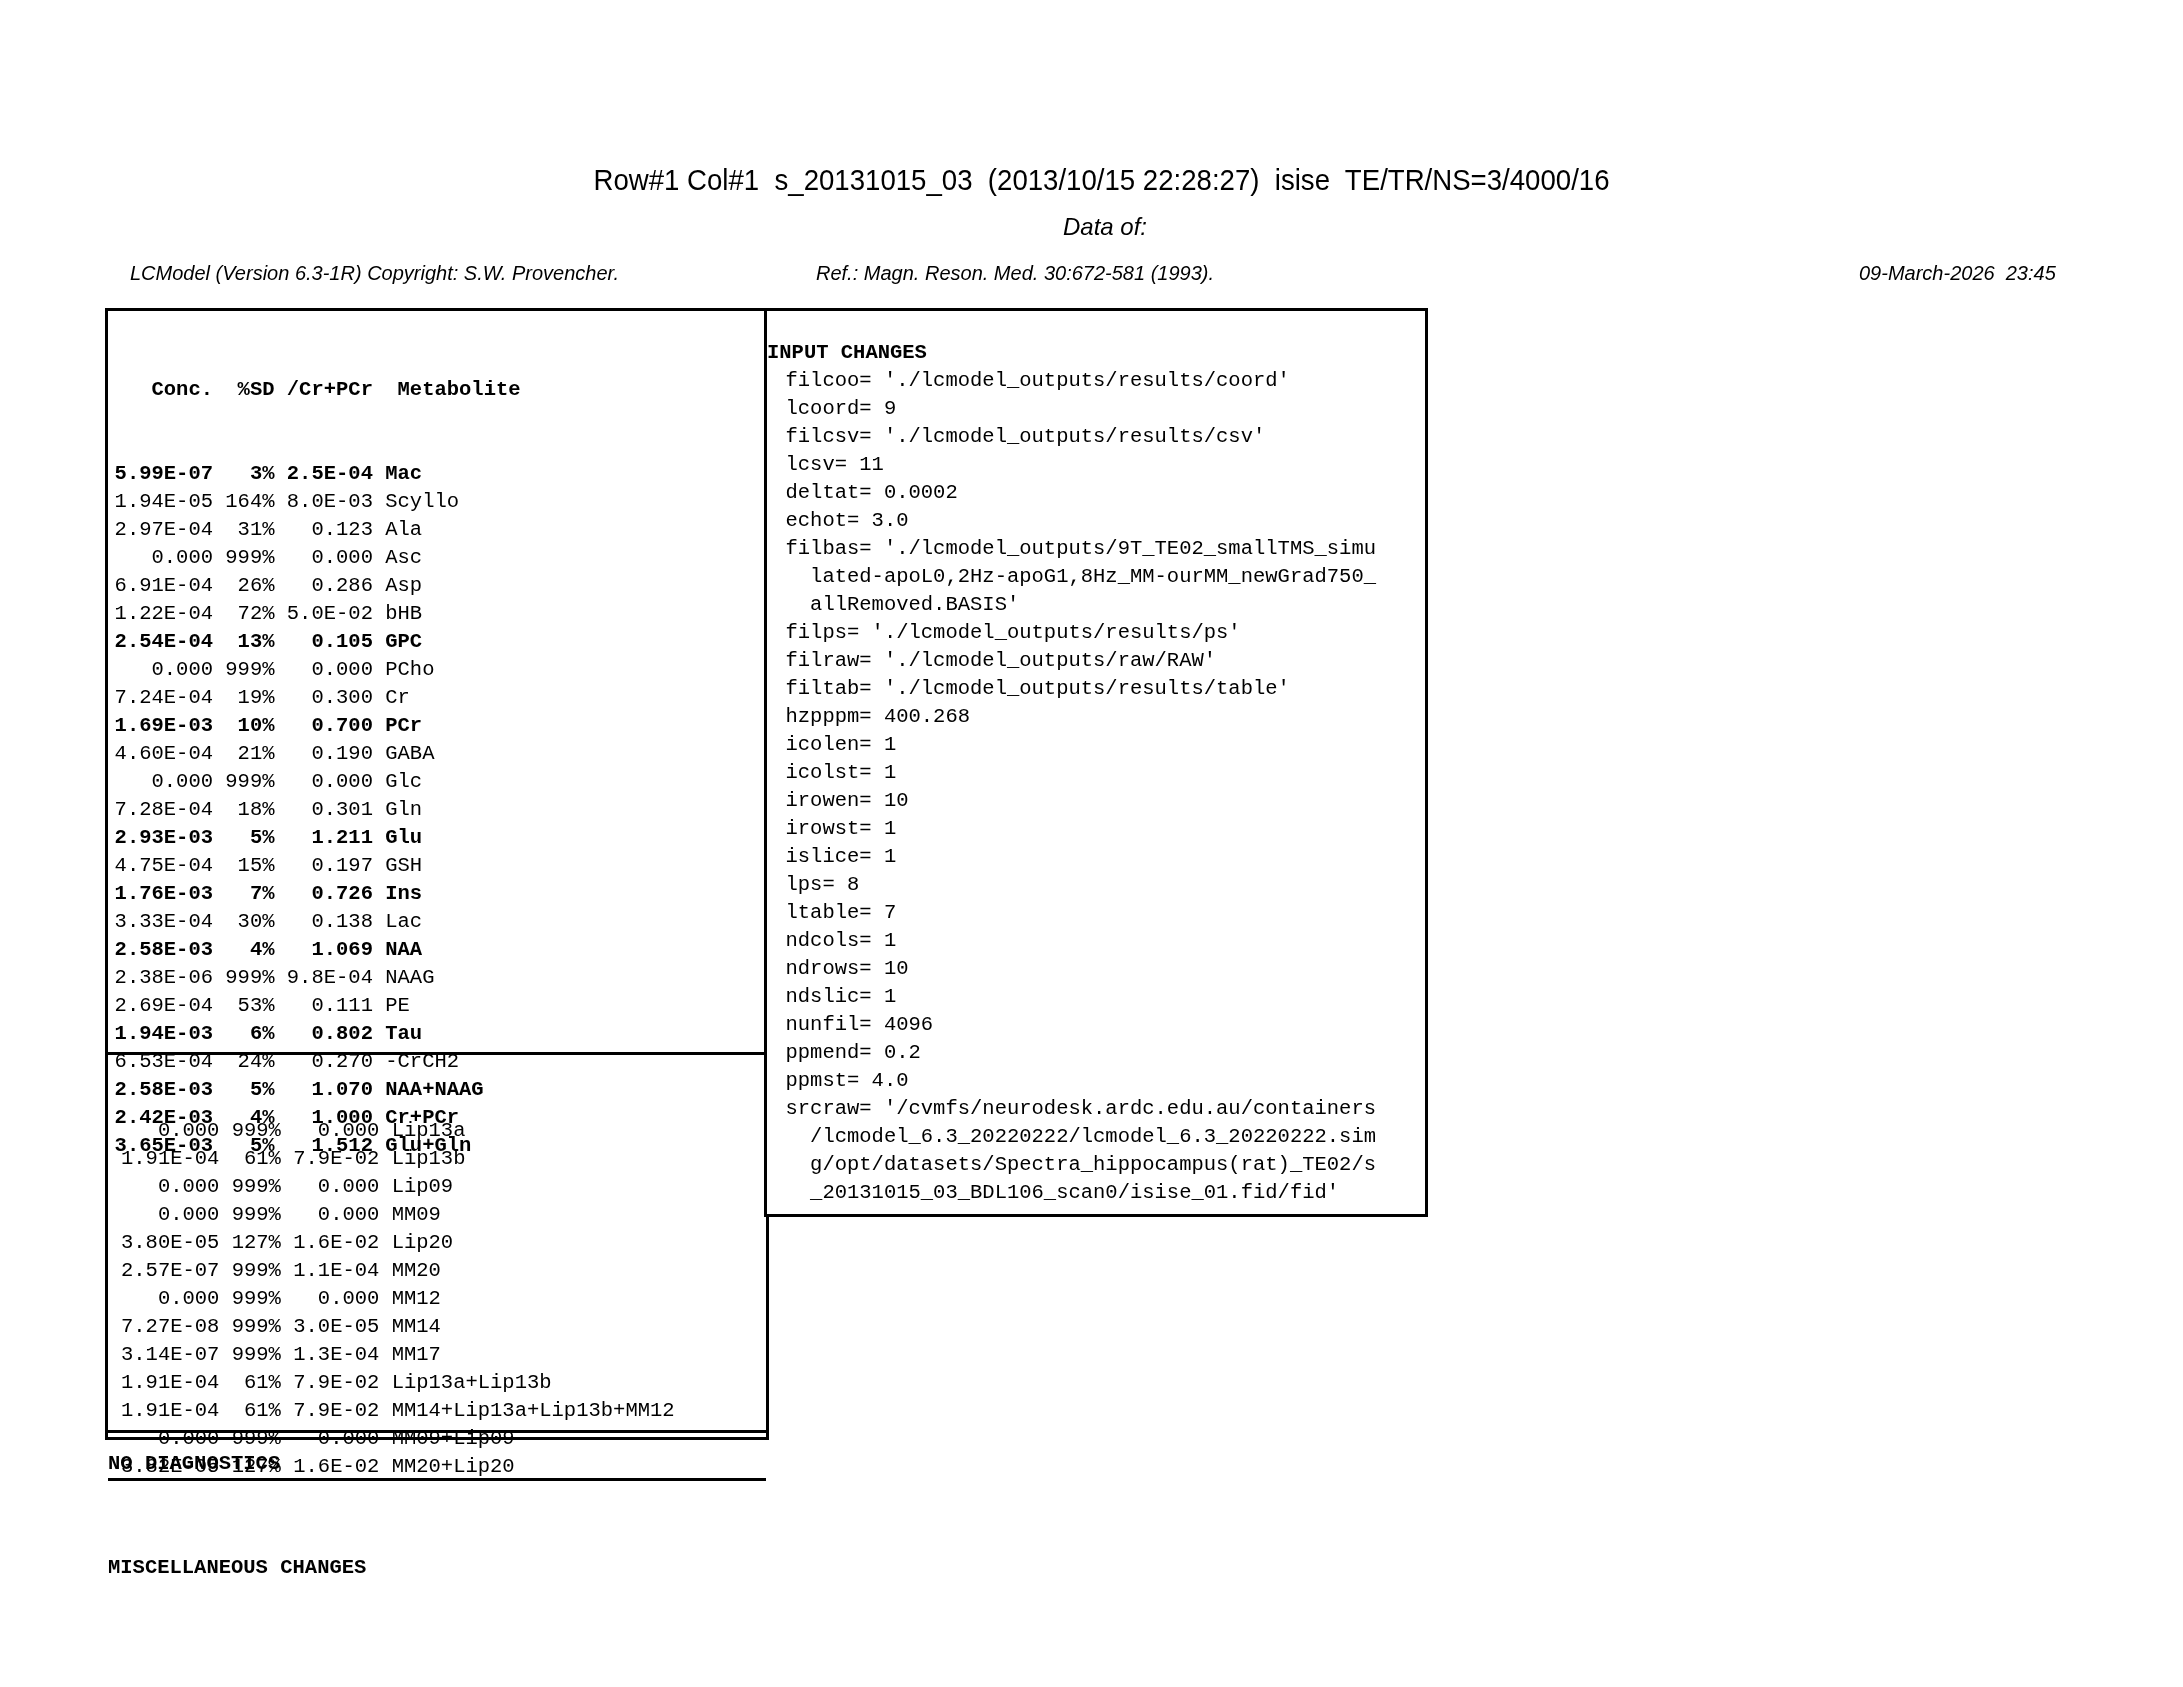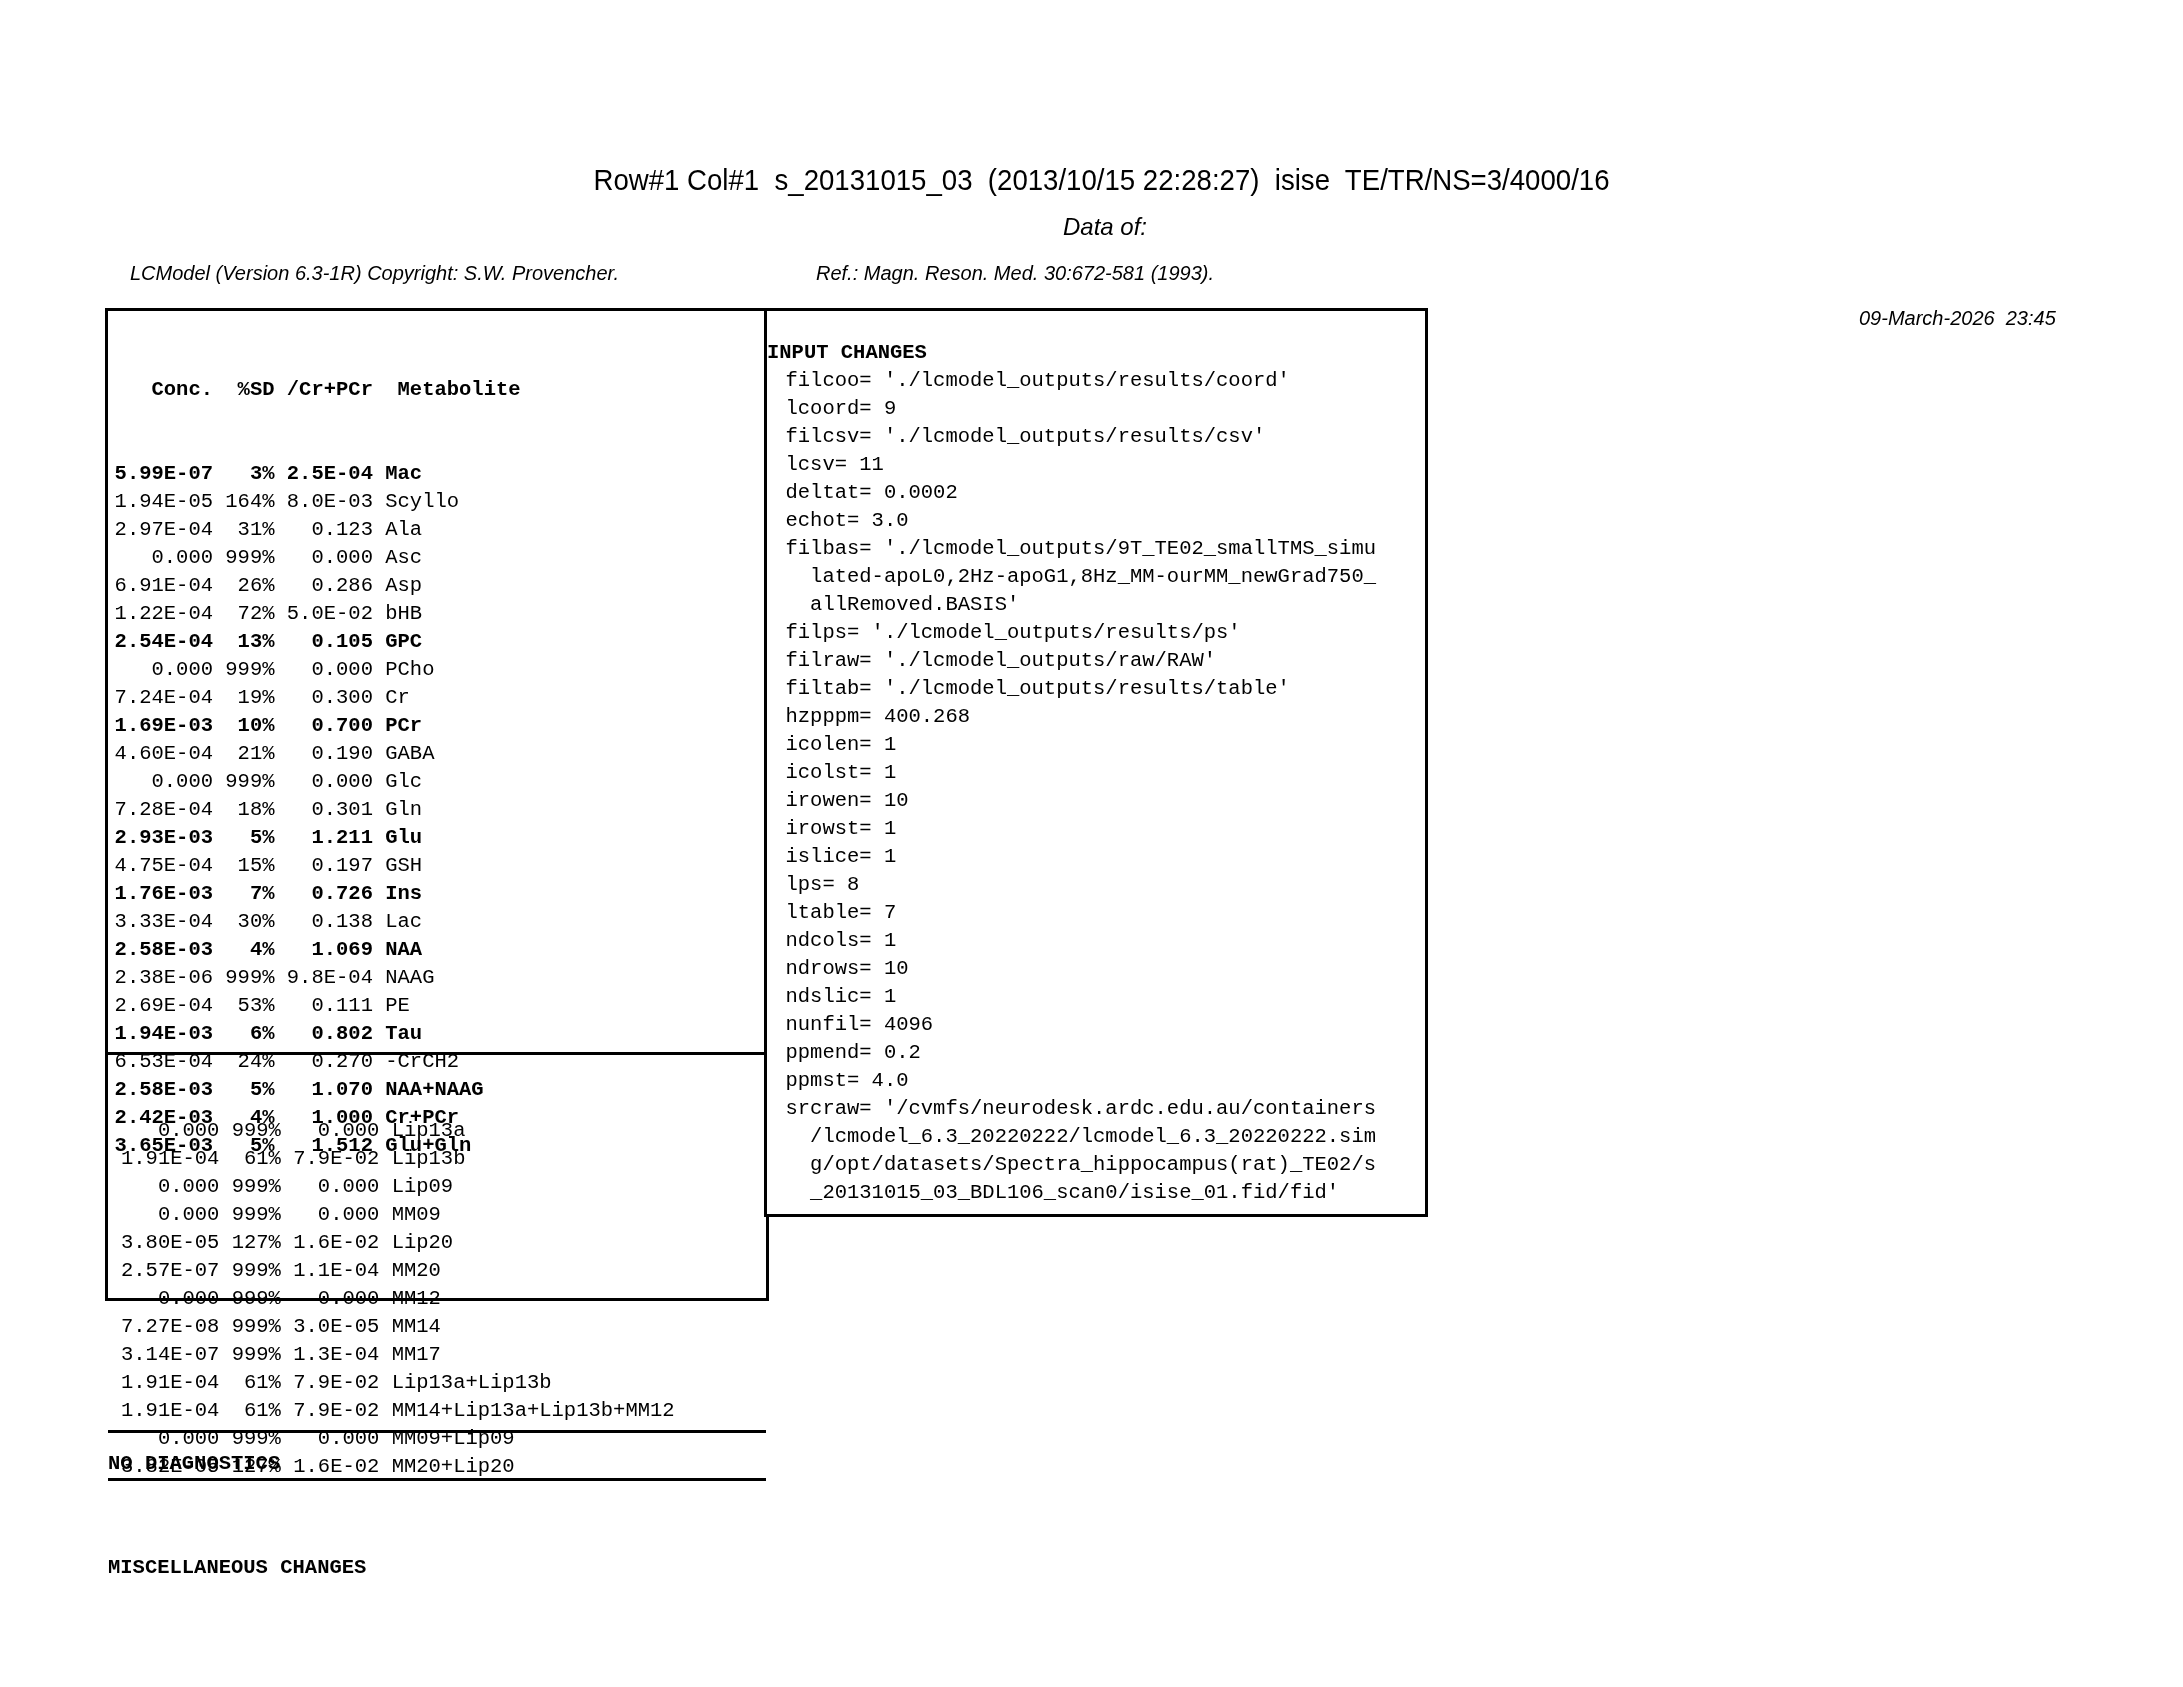--- a/index.html
+++ b/index.html
@@ -4,36 +4,36 @@
 <style>
   html, body { margin:0; padding:0; background:#ffffff; }
   body { width:2183px; height:1687px; position:relative; overflow:hidden; color:#000; }
   .title { position:absolute; top:163px; left:0; width:2203px; text-align:center;
     font-family:"Liberation Sans", sans-serif; font-size:30px; transform:scaleX(0.92); transform-origin:center; white-space:pre; }
   .dataof { position:absolute; top:213px; left:0; width:2210px; text-align:center;
     font-family:"Liberation Sans", sans-serif; font-size:24px; font-style:italic; }
   .credit { position:absolute; top:262px; font-family:"Liberation Sans", sans-serif; font-size:20px; font-style:italic; white-space:pre; }
   .mono { font-family:"Liberation Mono", monospace; font-size:20.5px; white-space:pre; line-height:28px; }
   .box { position:absolute; border:3.3px solid #000; box-sizing:border-box; background:#fff; }
-  .left-box { left:105px; top:308px; width:664px; height:993px; }
+  .left-box { left:105px; top:308px; width:664px; height:1132px; }
   .right-box { left:764px; top:308px; width:664px; height:909px; }
   .sect { position:absolute; left:0; right:0; }
   .hdr { font-weight:bold; }
   .blue { color:#000000; font-weight:bold; }
   .hr { position:absolute; left:0; right:0; height:3.3px; background:#000; }
   .center { font-weight:bold; }
 </style>
 </head>
 <body>
 
 <div class="title">Row#1 Col#1  s_20131015_03  (2013/10/15 22:28:27)  isise  TE/TR/NS=3/4000/16</div>
 <div class="dataof">Data of:</div>
 <div class="credit" style="left:130px;">LCModel (Version 6.3-1R) Copyright: S.W. Provencher.</div>
 <div class="credit" style="left:816px;">Ref.: Magn. Reson. Med. 30:672-581 (1993).</div>
-<div class="credit" style="left:1859px;margin-top:45px;">09-March-2026  23:45</div>
+<div class="credit" style="left:1859px;">09-March-2026  23:45</div>
 
 <div class="box left-box">
   <div class="sect mono" style="top:9.3px; left:6.6px;">
     <div class="hdr">   Conc.  %SD /Cr+PCr  Metabolite</div>
     <div id="conc-rows"><div class="blue">5.99E-07   3% 2.5E-04 Mac</div><div>1.94E-05 164% 8.0E-03 Scyllo</div><div>2.97E-04  31%   0.123 Ala</div><div>   0.000 999%   0.000 Asc</div><div>6.91E-04  26%   0.286 Asp</div><div>1.22E-04  72% 5.0E-02 bHB</div><div class="blue">2.54E-04  13%   0.105 GPC</div><div>   0.000 999%   0.000 PCho</div><div>7.24E-04  19%   0.300 Cr</div><div class="blue">1.69E-03  10%   0.700 PCr</div><div>4.60E-04  21%   0.190 GABA</div><div>   0.000 999%   0.000 Glc</div><div>7.28E-04  18%   0.301 Gln</div><div class="blue">2.93E-03   5%   1.211 Glu</div><div>4.75E-04  15%   0.197 GSH</div><div class="blue">1.76E-03   7%   0.726 Ins</div><div>3.33E-04  30%   0.138 Lac</div><div class="blue">2.58E-03   4%   1.069 NAA</div><div>2.38E-06 999% 9.8E-04 NAAG</div><div>2.69E-04  53%   0.111 PE</div><div class="blue">1.94E-03   6%   0.802 Tau</div><div>6.53E-04  24%   0.270 -CrCH2</div><div class="blue">2.58E-03   5%   1.070 NAA+NAAG</div><div class="blue">2.42E-03   4%   1.000 Cr+PCr</div><div class="blue">3.65E-03   5%   1.512 Glu+Gln</div></div>
   </div>
   <div class="hr" style="top:741px;"></div>
   <div class="sect mono" style="top:750px; left:13px;">
     <div id="lip-rows"><div>   0.000 999%   0.000 Lip13a</div><div>1.91E-04  61% 7.9E-02 Lip13b</div><div>   0.000 999%   0.000 Lip09</div><div>   0.000 999%   0.000 MM09</div><div>3.80E-05 127% 1.6E-02 Lip20</div><div>2.57E-07 999% 1.1E-04 MM20</div><div>   0.000 999%   0.000 MM12</div><div>7.27E-08 999% 3.0E-05 MM14</div><div>3.14E-07 999% 1.3E-04 MM17</div><div>1.91E-04  61% 7.9E-02 Lip13a+Lip13b</div><div>1.91E-04  61% 7.9E-02 MM14+Lip13a+Lip13b+MM12</div><div>   0.000 999%   0.000 MM09+Lip09</div><div>3.82E-05 127% 1.6E-02 MM20+Lip20</div></div>
   </div>

